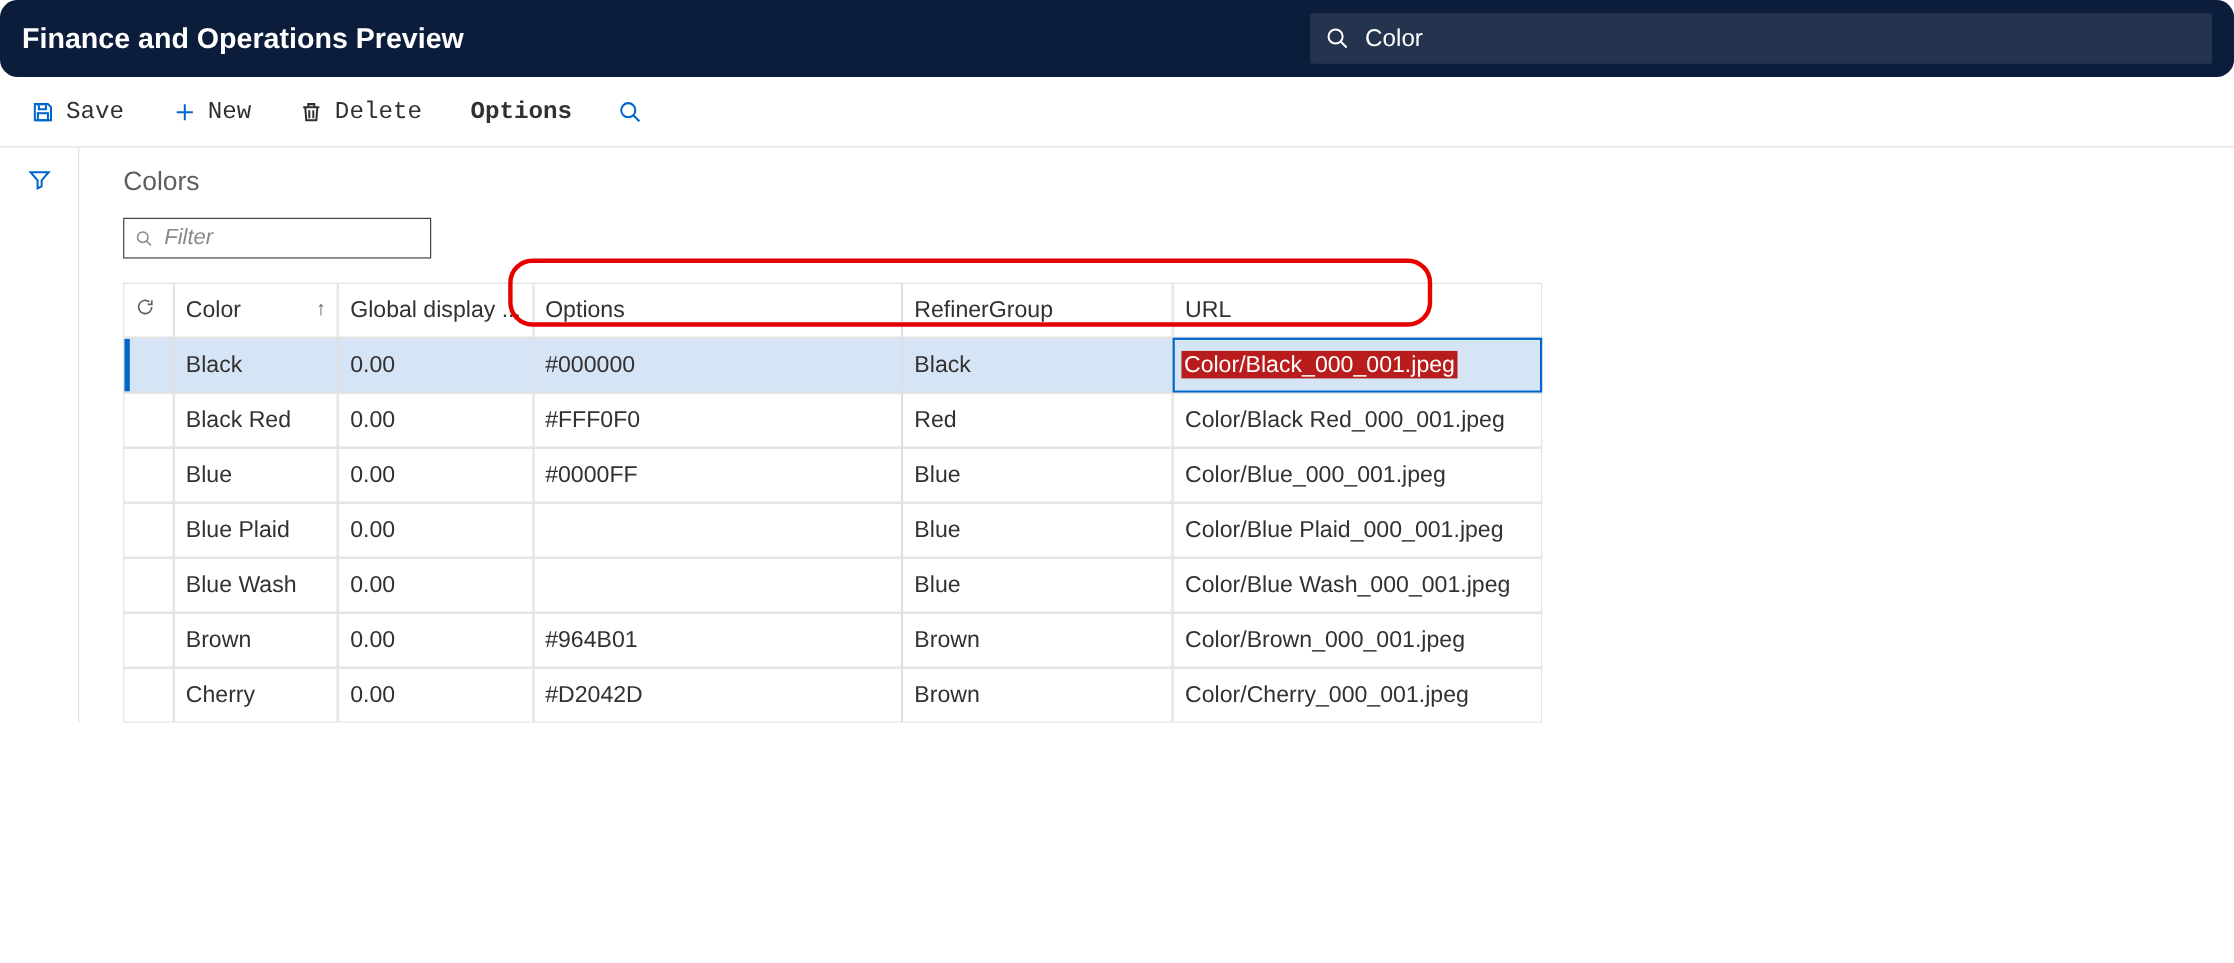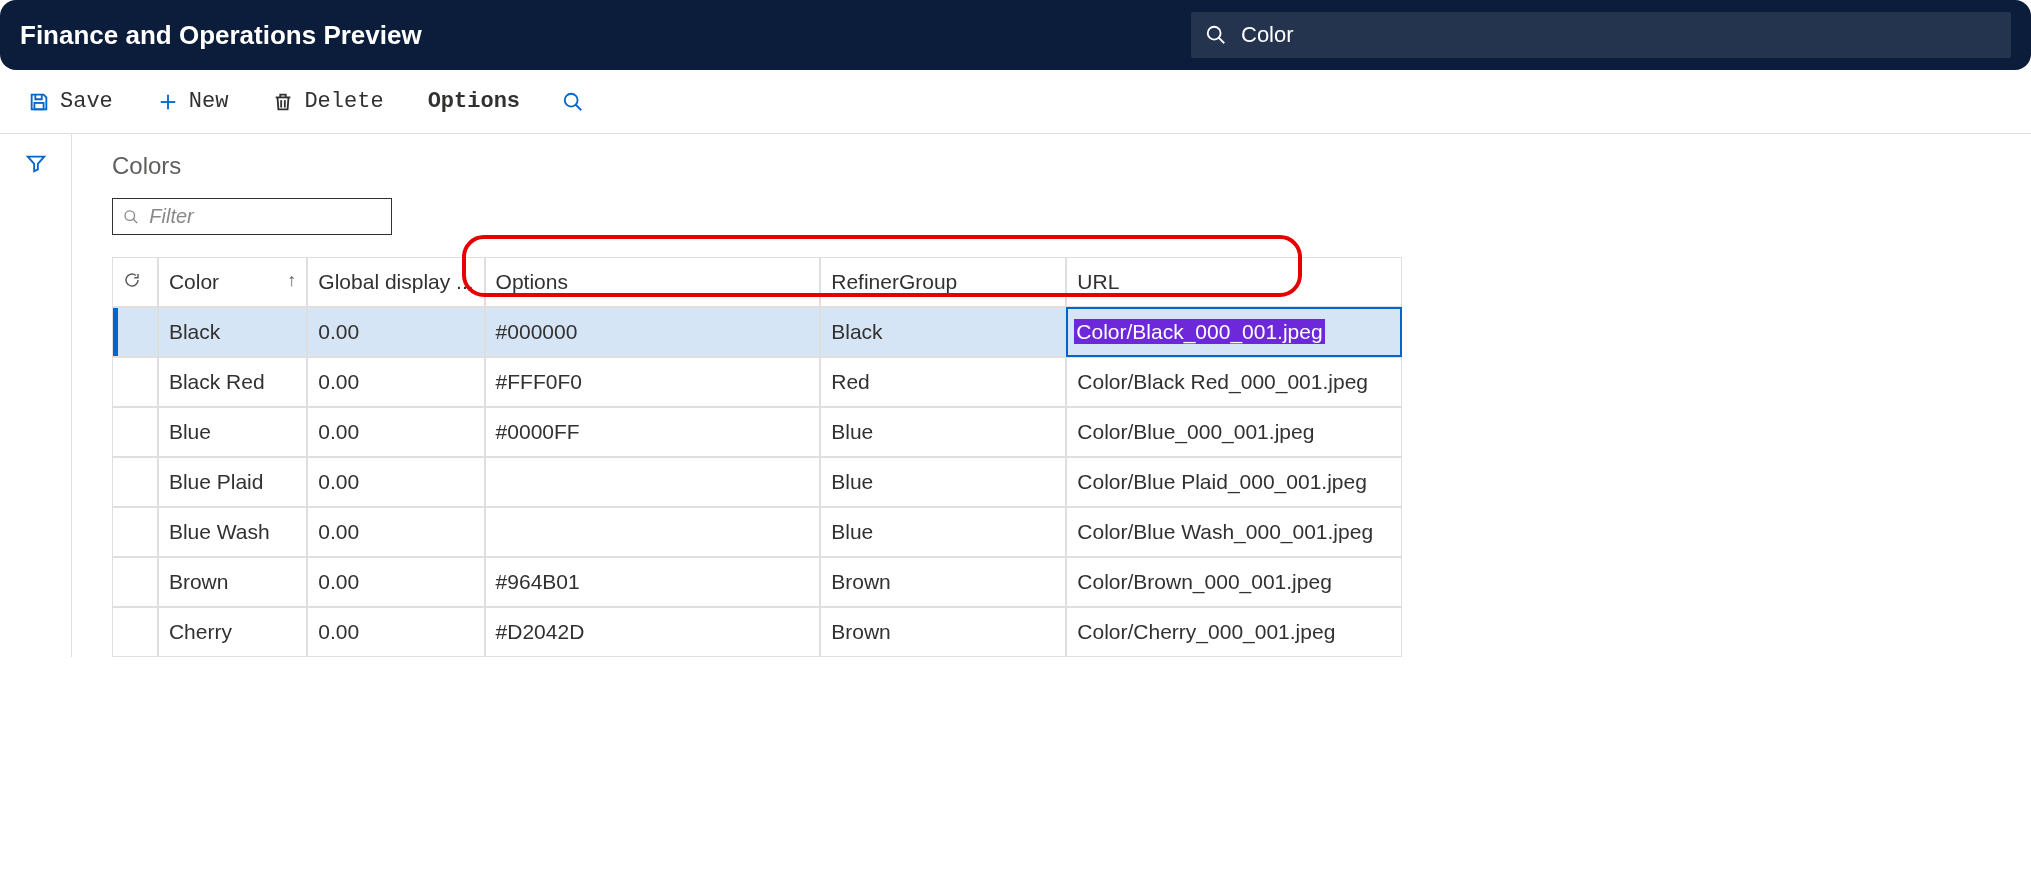--- a/index.html
+++ b/index.html
@@ -169,21 +169,21 @@
     left: 0; top: 0; bottom: 0;
     width: 5px;
     background: #0066cc;
   }
   .cell-editing {
     background: #ffffff;
     border: 2px solid #0066cc !important;
     padding: 4px 6px !important;
   }
   .sel-text {
-    background: #6d28d9;
+    background: #b91c1c;
     color: #ffffff;
     padding: 1px 2px;
   }
 
   svg.icon { width: 22px; height: 22px; }
   svg.icon-sm { width: 18px; height: 18px; }
 </style>
 </head>
 <body>
 

